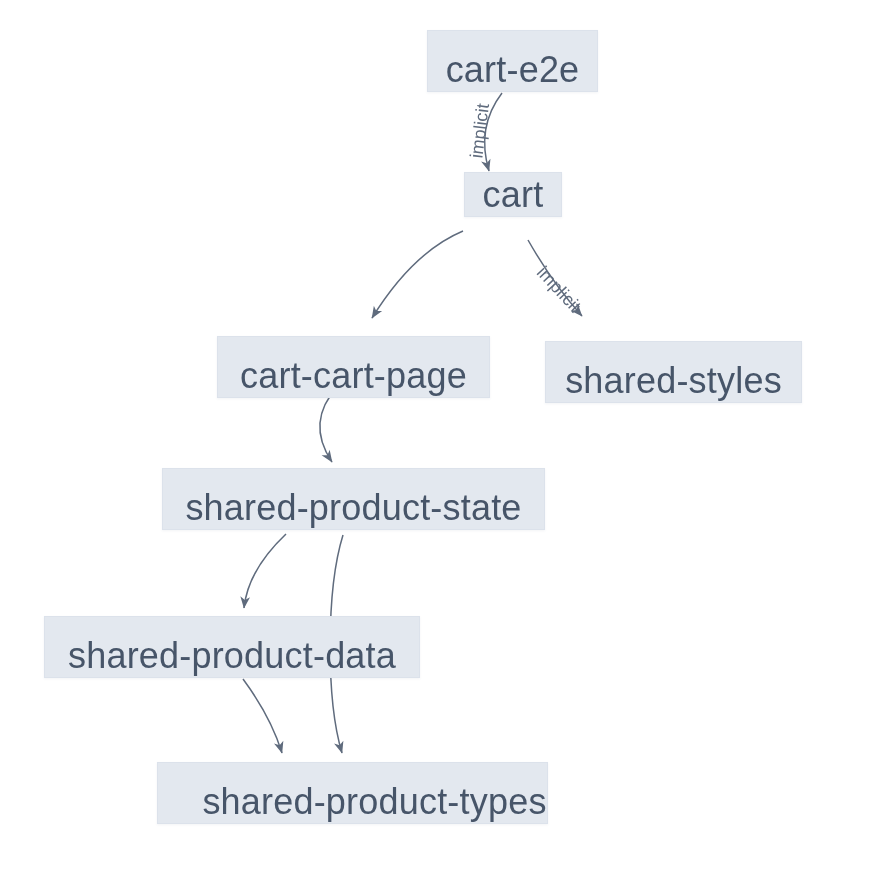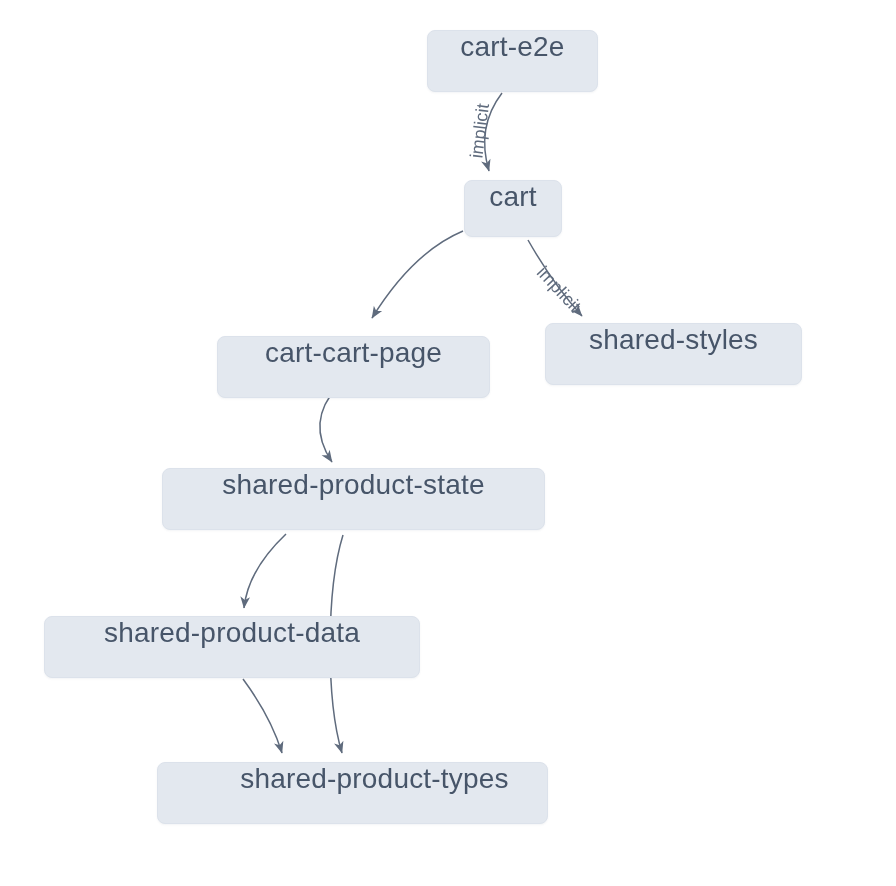--- a/index.html
+++ b/index.html
@@ -30,28 +30,28 @@
     fill: #5f6b7d;
     font-family: "Liberation Sans", sans-serif;
     font-size: 18px;
     text-anchor: middle;
   }
   .node {
     position: absolute;
     z-index: 2;
     box-sizing: border-box;
     display: flex;
-    align-items: flex-start;
+    align-items: flex-end;
     justify-content: center;
     background: #e3e8ef;
     border: 1px solid #dce2eb;
-    border-radius: 8px;
+    border-radius: 0;
     box-shadow: 0 1px 2px rgba(100,116,139,0.08);
     color: #475569;
-    font-size: 28px;
+    font-size: 36px;
     letter-spacing: 0.2px;
     cursor: pointer;
     white-space: nowrap;
   }
   .node-label {
     pointer-events: none;
   }
 </style>
 </head>
 <body>
@@ -74,29 +74,29 @@
     <path class="edge" d="M243,679 Q271,717 282,753" marker-end="url(#arrowhead)"></path>
 
     <text class="edge-label" transform="translate(481,131) rotate(-83)" dominant-baseline="middle">implicit</text>
     <text class="edge-label" transform="translate(558,290) rotate(47)" dominant-baseline="middle">implicit</text>
   </svg>
 
   <div class="node" style="left:427px; top:30px;  width:171px; height:62px;">
     <span class="node-label">cart-e2e</span>
   </div>
 
-  <div class="node" style="left:464px; top:180px; width:98px;  height:57px;">
+  <div class="node" style="left:464px; top:172px; width:98px;  height:45px;">
     <span class="node-label">cart</span>
   </div>
 
   <div class="node" style="left:217px; top:323px; width:273px; height:62px;margin-top:13px;">
     <span class="node-label">cart-cart-page</span>
   </div>
 
-  <div class="node" style="left:545px; top:323px; width:257px; height:62px;">
+  <div class="node" style="left:545px; top:341px; width:257px; height:62px;">
     <span class="node-label">shared-styles</span>
   </div>
 
   <div class="node" style="left:44px;  top:616px; width:376px; height:62px;">
     <span class="node-label">shared-product-data</span>
   </div>
 
   <div class="node" style="left:162px; top:468px; width:383px; height:62px;">
     <span class="node-label">shared-product-state</span>
   </div>

